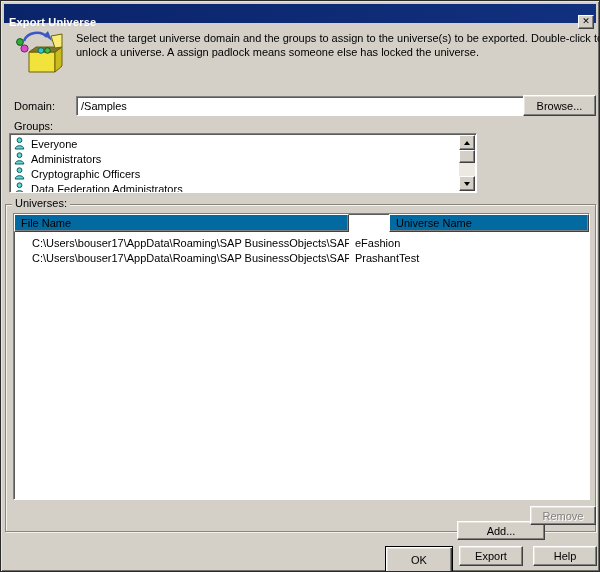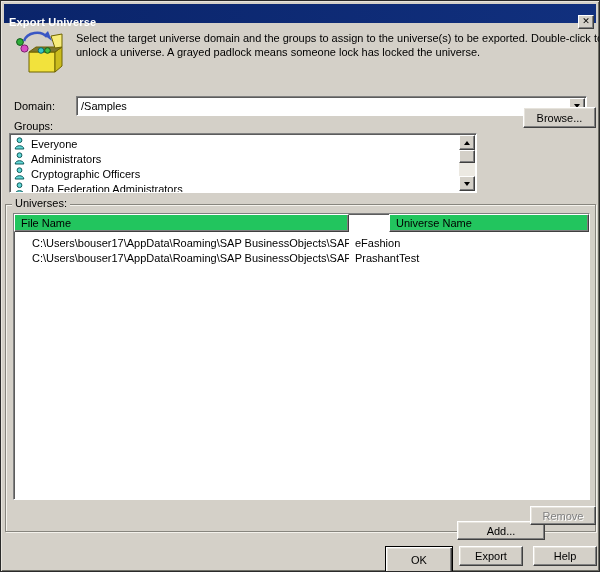--- a/index.html
+++ b/index.html
@@ -59,21 +59,21 @@
   .combo { position:absolute; left:75px; top:95px; width:511px; height:20px; }
   .combo-value { position:absolute; left:4px; top:3px; right:20px; white-space:nowrap; overflow:hidden; }
   .combo-arrow-btn {
     position:absolute; right:1px; top:1px; width:16px; height:16px;
     background:#d4d0c8; border:1px solid; border-color:#fff #404040 #404040 #fff;
     box-shadow: inset -1px -1px 0 #808080;
     display:flex; align-items:center; justify-content:center;
   }
   .tri-down { width:0; height:0; border-left:3px solid transparent; border-right:3px solid transparent; border-top:4px solid #000; }
   .tri-up   { width:0; height:0; border-left:3px solid transparent; border-right:3px solid transparent; border-bottom:4px solid #000; }
-  .browse-btn { position:absolute; left:522px; top:106px; width:73px; height:21px; }
+  .browse-btn { position:absolute; left:522px; top:94px; width:73px; height:21px; }
 
   
   .groups-label { position:absolute; left:13px; top:119px; }
   .groups-list { position:absolute; left:8px; top:132px; width:468px; height:60px; overflow:hidden; }
   .group-item { display:flex; align-items:center; height:15px; padding-left:4px; }
   .group-item .gi-label { margin-left:6px; }
   .group-icon { width:11px; height:13px; display:block; }
 
   .vscroll { position:absolute; top:1px; right:1px; bottom:1px; width:16px; background:#ece9e2; }
   .scroll-btn {
@@ -95,21 +95,21 @@
     position:absolute; left:4px; top:203px; width:591px; height:328px;
     border:1px solid #87857e;
     box-shadow: inset 1px 1px 0 #f4f2ec, 1px 1px 0 #f4f2ec;
   }
   .groupbox-label {
     position:absolute; left:6px; top:-8px; padding:0 3px; background:#d4d0c8;
   }
   .listview { position:absolute; left:7px; top:8px; width:577px; height:287px; overflow:hidden; }
   .lv-header { display:flex; height:18px; }
   .lv-hcell {
-    background:#22c55e; height:18px; padding:2px 1px 0 6px;
+    background:#0369a1; height:18px; padding:2px 1px 0 6px;
     border:1px solid; border-color:#fff #404040 #404040 #fff;
     box-shadow: inset -1px -1px 0 #808080;
     white-space:nowrap; overflow:hidden;
   }
   .lv-hcell.col-file { width:335px; }
   .lv-hcell.col-univ { flex:1;margin-left:40px; }
   .lv-row { display:flex; height:15px; align-items:center; }
   .lv-cell-file { width:335px; padding-left:18px; white-space:nowrap; overflow:hidden; }
   .lv-cell-univ { flex:1; padding-left:6px; white-space:nowrap; overflow:hidden; }
 
@@ -144,21 +144,21 @@
 
       <circle cx="27" cy="21.5" r="2.8" fill="#35c7c7" stroke="#0f6a6a" stroke-width="1"></circle>
       <circle cx="33.5" cy="21.5" r="2.8" fill="#3fbf46" stroke="#14591c" stroke-width="1"></circle>
 
       <path d="M10 12 C 13 3, 27 1, 33 8" fill="none" stroke="#3a57c4" stroke-width="2.6"></path>
       <polygon points="30,6 38,12 34,2" fill="#3a57c4"></polygon>
     </svg>
   </div>
   <div class="description">
     <div>Select the target universe domain and the groups to assign to the universe(s) to be exported. Double-click to lock or</div>
-    <div>unlock a universe. A grayed padlock means someone lock has locked the universe.</div>
+    <div>unlock a universe. A assign padlock means someone else has locked the universe.</div>
   </div>
 
   <div class="domain-label">Domain:</div>
   <div class="combo sunken">
     <span class="combo-value">/Samples</span>
     <span class="combo-arrow-btn">
       <span class="tri-down"></span>
     </span>
   </div>
   <button class="btn browse-btn">Browse...</button>

